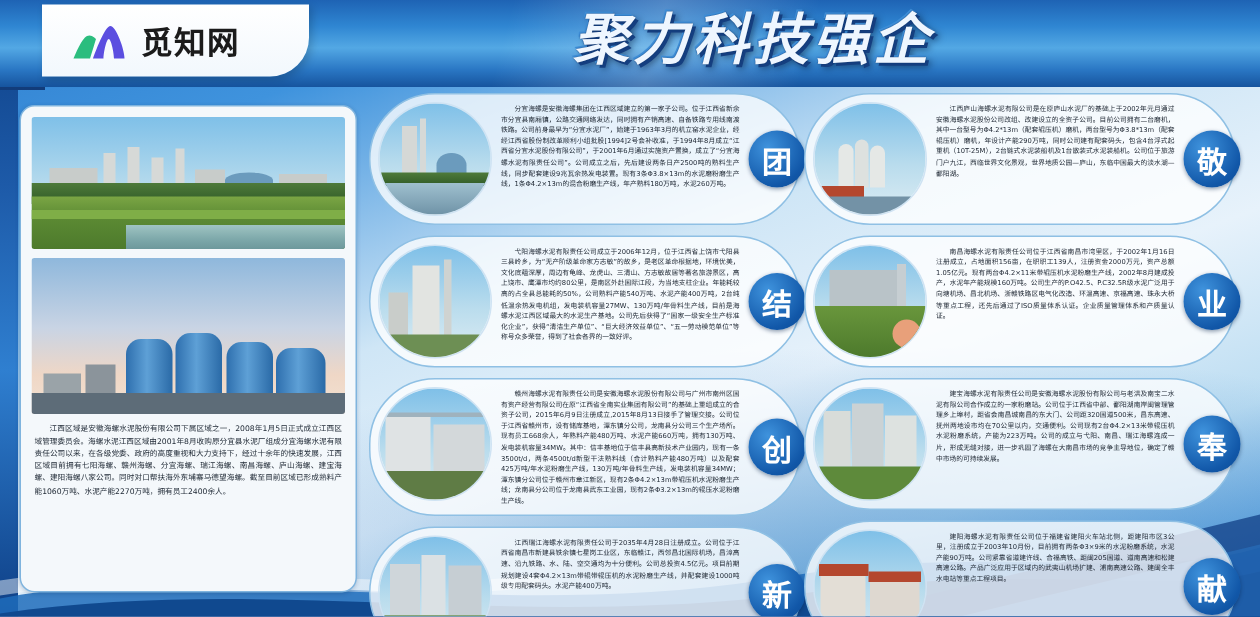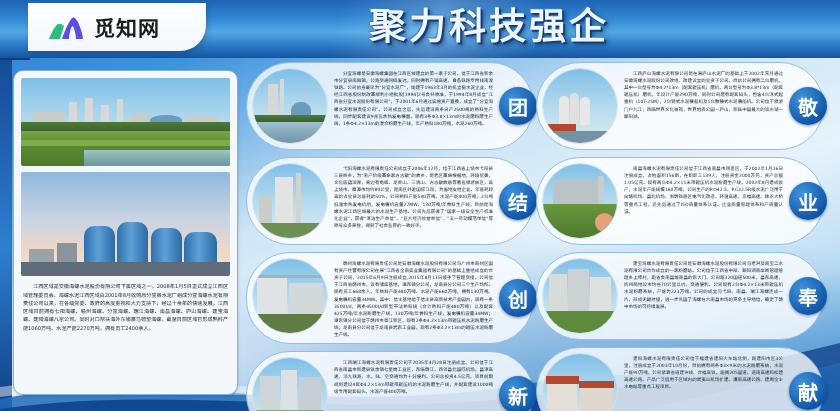--- a/index.html
+++ b/index.html
@@ -43,31 +43,32 @@
     border-radius:0 0 26px 0;
     display:flex;align-items:center;gap:8px;padding-left:18px;
     box-shadow:2px 2px 6px rgba(0,0,0,.18);
   }
   .logo-mark{width:40px;height:28px;flex:0 0 auto;}
   .logo-text{
     font-family:Liberation Sans, sans-serif;font-size:21px;font-weight:700;
     color:#1b1b1b;letter-spacing:1px;
   }
   .header-title{
-    position:absolute;left:196px;top:1px;width:612px;height:44px;
+    position:absolute;left:209px;top:1px;width:612px;height:44px;
     display:flex;align-items:center;justify-content:center;
     font-family:"DejaVu Sans",sans-serif;
     font-size:37px;font-weight:700;letter-spacing:3px;
     color:#eef6ff;
     text-shadow:
       0 0 1px #0b2f63,
       2px 2px 0 #153f80,
       -1px -1px 0 #3f8fd8,
       3px 3px 5px rgba(4,24,56,.65);
     white-space:nowrap;
+    font-style:italic;
   }
   .header-title .gap{display:inline-block;width:26px;}
 
   
   .left-panel{
     position:absolute;left:13px;top:70px;width:225px;height:325px;
     background:#f4f8fb;
     border:1px solid #7fb4de;
     border-radius:10px 10px 10px 10px;
     box-shadow:0 1px 3px rgba(0,40,90,.22);

